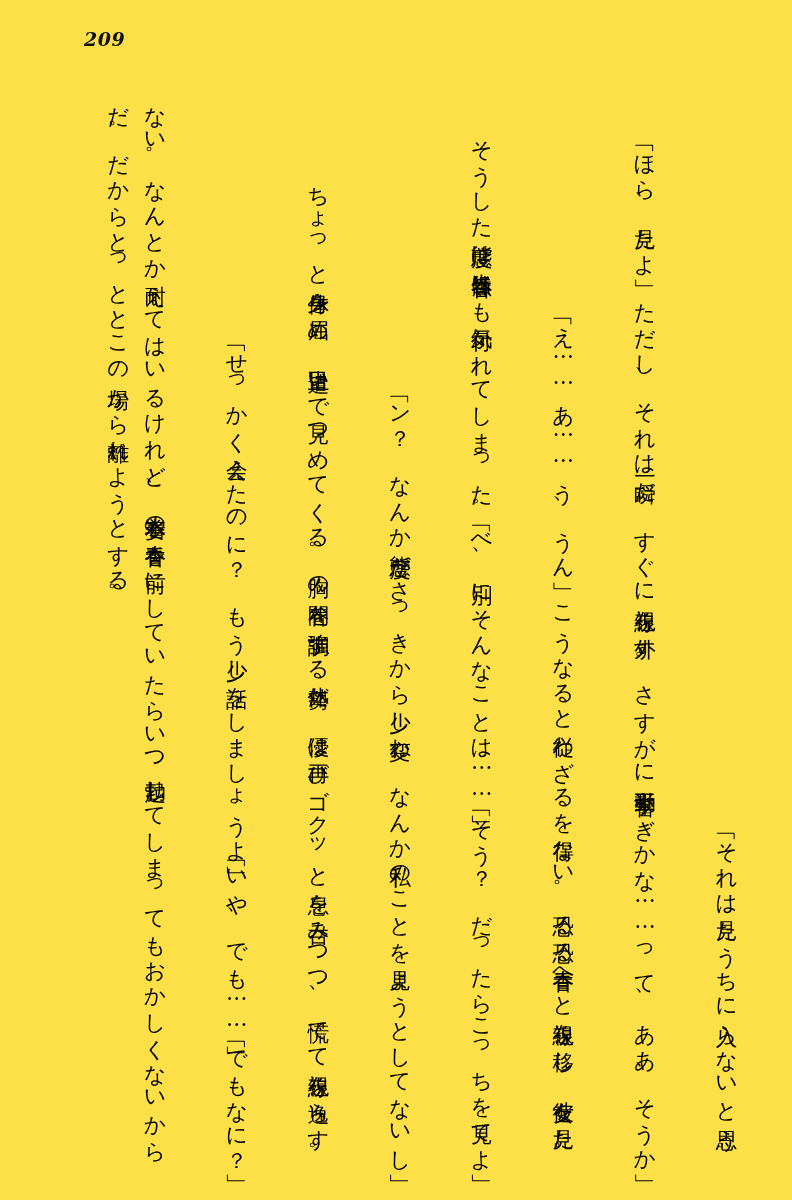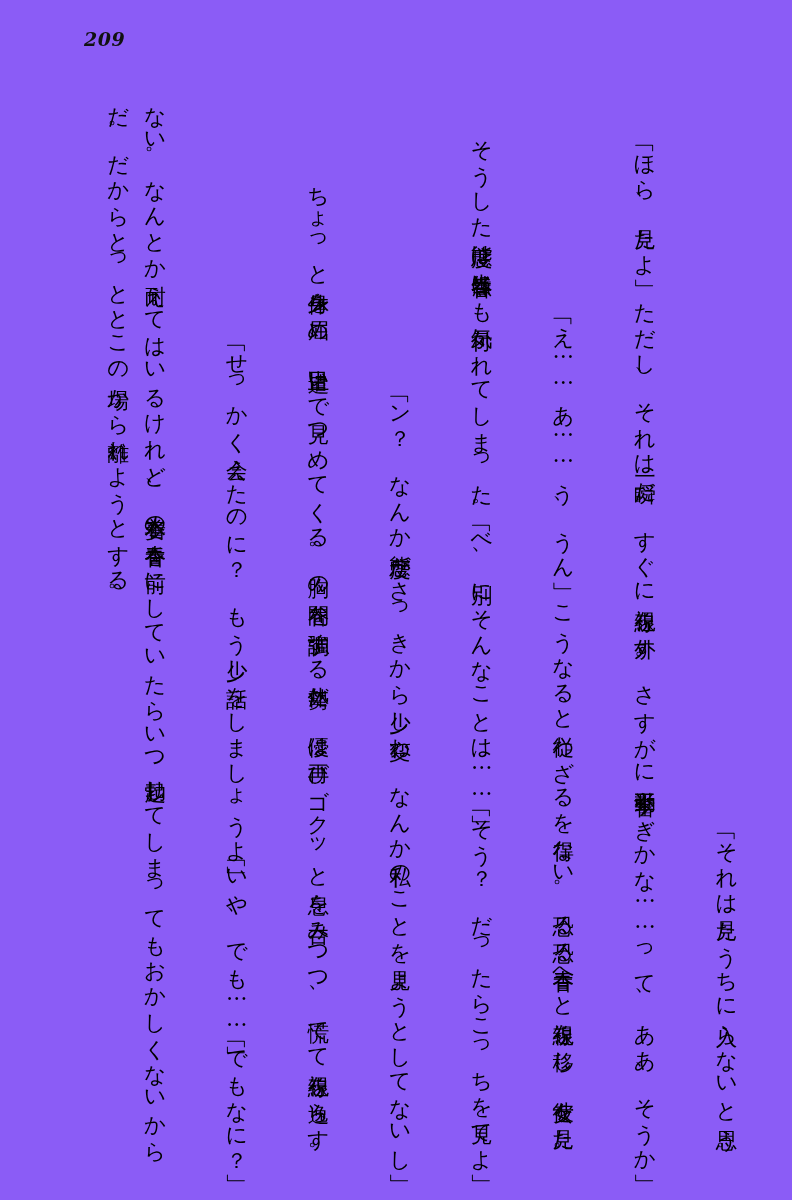--- a/index.html
+++ b/index.html
@@ -11,21 +11,21 @@
     width: 792px;
     height: 1200px;
     overflow: hidden;
     font-family: "DejaVu Serif", "Liberation Serif", serif;
     color: #000000;
   }
   .page {
     position: relative;
     width: 792px;
     height: 1200px;
-    background: #8b5cf6;
+    background: #fde047;
   }
   .page-number {
     position: absolute;
     top: 28px;
     left: 84px;
     font-family: "DejaVu Serif", "Liberation Serif", serif;
     font-style: italic;
     font-weight: bold;
     font-size: 19px;
     letter-spacing: 0.5px;

